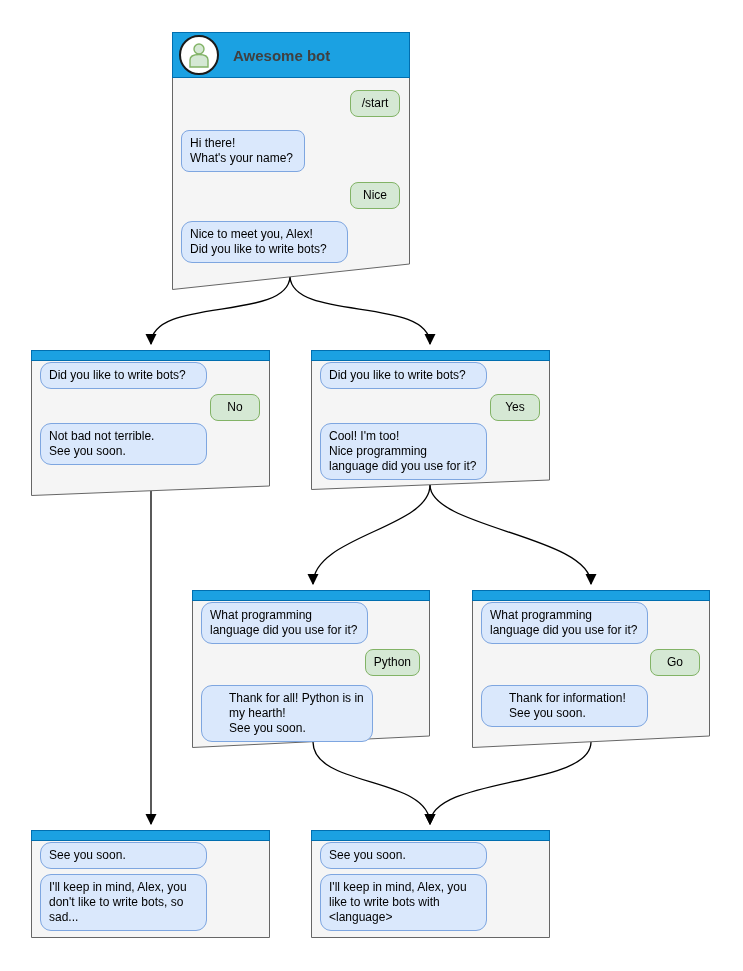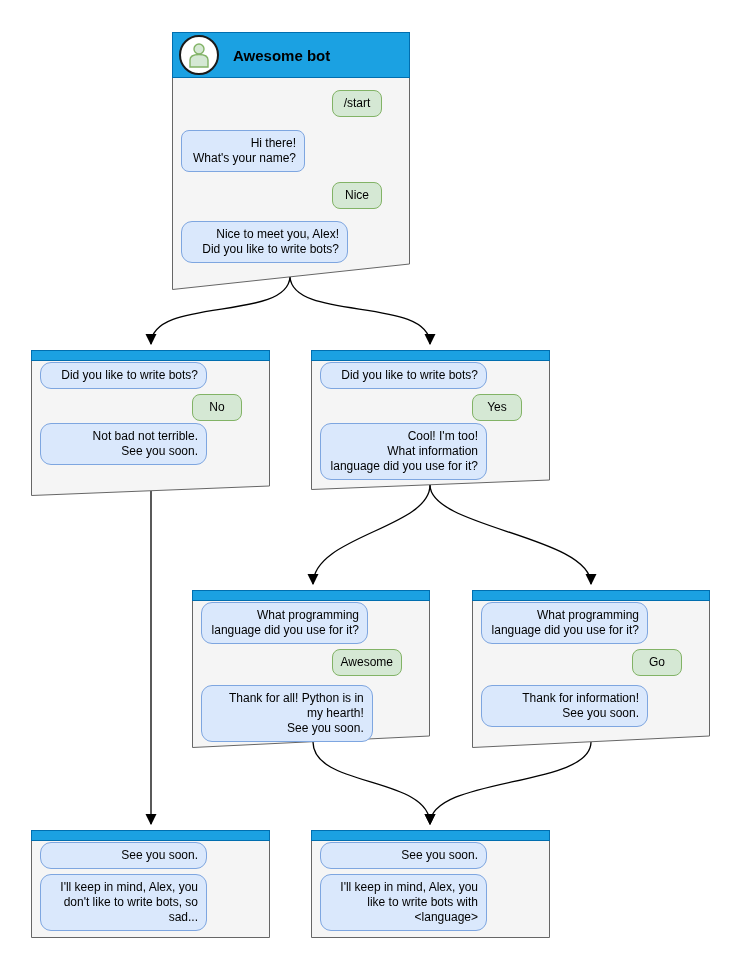--- a/index.html
+++ b/index.html
@@ -15,43 +15,43 @@
 
   .titlebar{
     position:absolute;top:0;left:0;right:0;height:46px;box-sizing:border-box;
     background:var(--header-blue);border:1px solid var(--header-stroke);
     display:flex;align-items:center;
   }
   .strip{
     position:absolute;top:0;left:0;right:0;height:11px;box-sizing:border-box;
     background:var(--header-blue);border:1px solid var(--header-stroke);
   }
-  .bot-title{color:#000000;font-size:15px;font-weight:bold;margin-left:14px;}
+  .bot-title{color:#404040;font-size:15px;font-weight:bold;margin-left:14px;}
   .avatar{
     width:40px;height:40px;border-radius:50%;background:#ffffff;border:2px solid #1a1a1a;
     margin-left:6px;box-sizing:border-box;display:flex;align-items:center;justify-content:center;
     flex:0 0 auto;
   }
 
   .content{
     position:absolute;left:9px;right:9px;display:flex;flex-direction:column;align-items:flex-start;
   }
   .root-content{top:58px;}
   .mini-content{top:12px;}
 
   .bubble{
     box-sizing:border-box;border-radius:8px;padding:5px 8px;font-size:12px;line-height:15px;
-    white-space:pre;width:fit-content;text-align:right;
+    white-space:pre;width:fit-content;
   }
   .bot-bubble{
     background:var(--bot-fill);border:1px solid var(--bot-stroke);align-self:flex-start;
   }
   .user-bubble{
     background:var(--user-fill);border:1px solid var(--user-stroke);align-self:flex-end;
-    min-width:50px;text-align:center;margin-right:19px;
+    min-width:50px;text-align:center;margin-right:1px;
   }
   .w167{min-width:167px;border-radius:11px;}
   .w124{min-width:124px;}
   .mt5{margin-top:5px;}
   .mt9{margin-top:9px;padding-left:27px;}
   .mt11{margin-top:2px;}
   .mb13{margin-bottom:13px;}
   .mb10{margin-bottom:10px;}
   .mb12{margin-bottom:12px;}
 </style>
@@ -113,34 +113,34 @@
 
   <div class="node" style="left:311px;top:350px;width:239px;height:140px;">
     <svg class="node-shape" width="239" height="140">
       <polygon points="0.5,0.5 238.5,0.5 238.5,130 0.5,139.5" fill="var(--box-fill)" stroke="var(--box-stroke)" stroke-width="1"></polygon>
     </svg>
     <div class="strip"></div>
     <div class="content mini-content">
       <div class="bubble bot-bubble w167">Did you like to write bots?</div>
       <div class="bubble user-bubble mt5">Yes</div>
       <div class="bubble bot-bubble w167 mt11">Cool! I'm too!
-What information
+Nice programming
 language did you use for it?</div>
     </div>
   </div>
 
   <div class="node" style="left:192px;top:590px;width:238px;height:158px;">
     <svg class="node-shape" width="238" height="158">
       <polygon points="0.5,0.5 237.5,0.5 237.5,146 0.5,157.5" fill="var(--box-fill)" stroke="var(--box-stroke)" stroke-width="1"></polygon>
     </svg>
     <div class="strip"></div>
     <div class="content mini-content">
       <div class="bubble bot-bubble w167">What programming
 language did you use for it?</div>
-      <div class="bubble user-bubble mt5">Awesome</div>
+      <div class="bubble user-bubble mt5">Python</div>
       <div class="bubble bot-bubble w167 mt9">Thank for all! Python is in
 my hearth!
 See you soon.</div>
     </div>
   </div>
 
   <div class="node" style="left:472px;top:590px;width:238px;height:158px;">
     <svg class="node-shape" width="238" height="158">
       <polygon points="0.5,0.5 237.5,0.5 237.5,146 0.5,157.5" fill="var(--box-fill)" stroke="var(--box-stroke)" stroke-width="1"></polygon>
     </svg>

